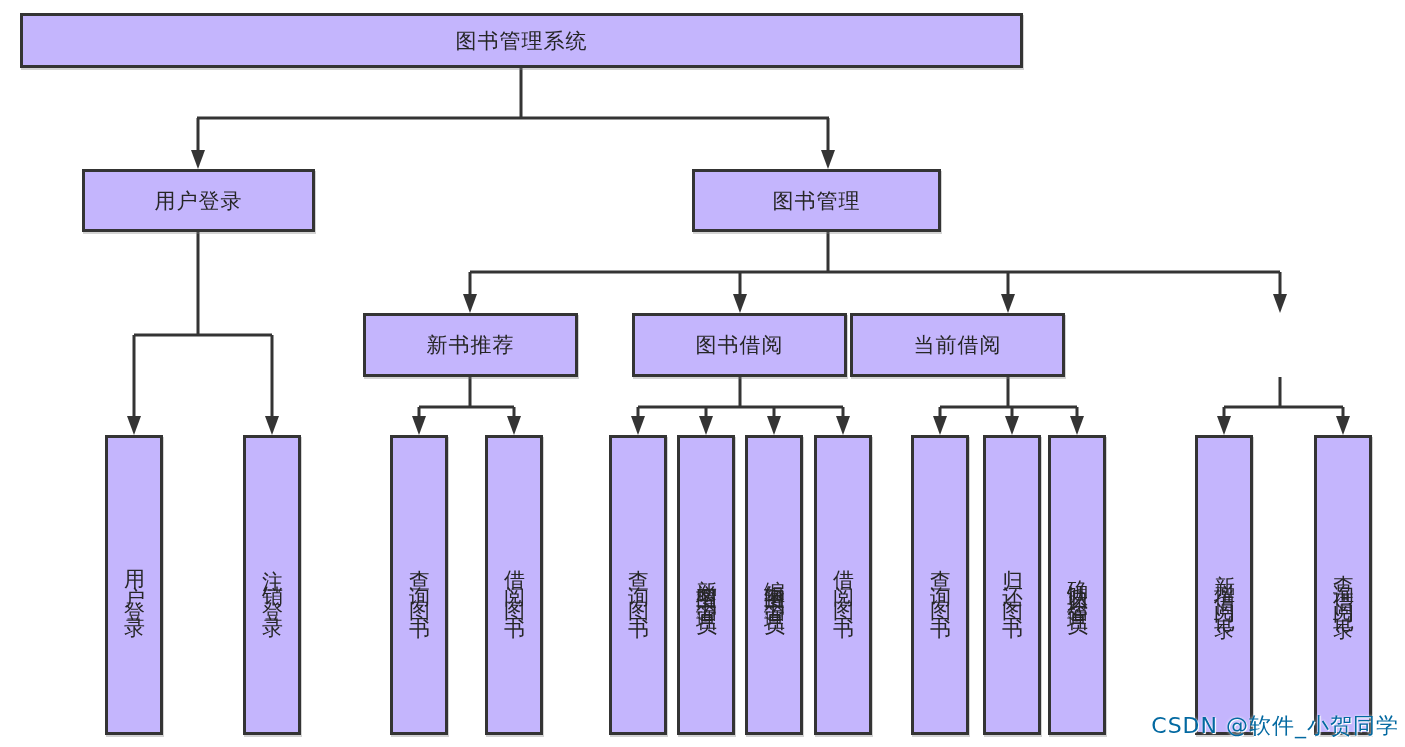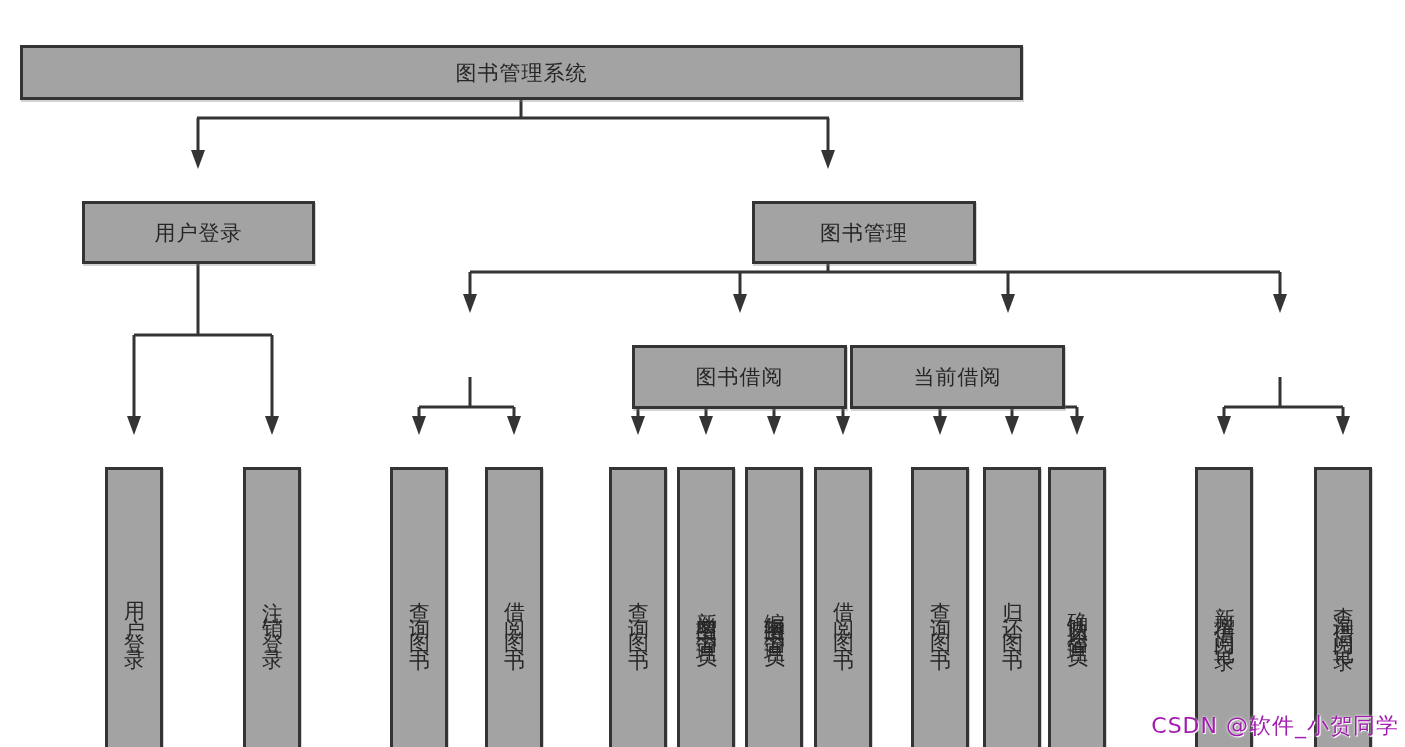--- a/index.html
+++ b/index.html
@@ -2,30 +2,30 @@
 <html><head>
 <meta charset="utf-8">
 <style>
   html,body{margin:0;padding:0;background:#ffffff;}
   .canvas{
     position:relative;width:1405px;height:747px;background:#ffffff;
     font-family:"DejaVu Sans","Liberation Sans",sans-serif;color:#262626;overflow:hidden;
   }
   svg.connectors{position:absolute;left:0;top:0;z-index:1;}
   .box{
-    position:absolute;box-sizing:border-box;background:#a3a3a3;
+    position:absolute;box-sizing:border-box;background:#c4b5fd;
     border:3px solid #343434;display:flex;align-items:center;justify-content:center;
-    z-index:2;box-shadow:1px 2px 0 rgba(130,130,130,.35);margin-top:32px;
+    z-index:2;box-shadow:1px 2px 0 rgba(130,130,130,.35);
   }
   .hlabel{font-size:21px;letter-spacing:1px;white-space:nowrap;}
   
   .n-root{left:20px;top:13px;width:1003px;height:55px;}
   
   .n-userlogin{left:82px;top:169px;width:233px;height:63px;}
-  .n-bookmgmt{left:752px;top:169px;width:224px;height:63px;}
+  .n-bookmgmt{left:692px;top:169px;width:249px;height:63px;}
   
   .lv3{top:313px;height:64px;width:215px;}
   .n-newbook{left:363px;}
   .n-bookborrow{left:632px;}
   .n-currentborrow{left:850px;}
   .n-records{left:1172px;}
   
   .leaf{top:435px;width:58px;height:300px;}
   .leaf .vlabel{writing-mode:vertical-rl;text-orientation:mixed;font-size:21px;line-height:1;}
   .ls16 .vlabel{letter-spacing:16px;}
@@ -33,21 +33,21 @@
   .ls5  .vlabel{letter-spacing:5px;}
   .l-userlogin{left:105px;}   .l-logout{left:243px;}
   .l-nb-query{left:390px;}    .l-nb-borrow{left:485px;}
   .l-bb-query{left:609px;}    .l-bb-add{left:677px;}
   .l-bb-edit{left:745px;}     .l-bb-borrow{left:814px;}
   .l-cb-query{left:911px;}    .l-cb-return{left:983px;}
   .l-cb-confirm{left:1048px;}
   .l-br-add{left:1195px;}     .l-br-query{left:1314px;}
   .watermark{
     position:absolute;right:6px;bottom:6px;z-index:5;
-    font-size:22px;color:#a21caf;letter-spacing:1px;white-space:nowrap;
+    font-size:22px;color:#0369a1;letter-spacing:1px;white-space:nowrap;
     text-shadow:0 0 3px #ffffff,1px 1px 0 #ffffff;
     text-align:center;
   }
 </style>
 </head>
 <body>
 
 <div class="canvas">
 
   <svg class="connectors" width="1405" height="747" viewBox="0 0 1405 747">
@@ -94,20 +94,23 @@
     <span class="hlabel">图书管理系统</span>
   </div>
 
   <div class="box n-userlogin">
     <span class="hlabel">用户登录</span>
   </div>
   <div class="box n-bookmgmt">
     <span class="hlabel">图书管理</span>
   </div>
 
+  <div class="box lv3 n-newbook">
+    <span class="hlabel">新书推荐</span>
+  </div>
   <div class="box lv3 n-bookborrow">
     <span class="hlabel">图书借阅</span>
   </div>
   <div class="box lv3 n-currentborrow">
     <span class="hlabel">当前借阅</span>
   </div>
 
   <div class="box leaf ls16 l-userlogin">
     <span class="vlabel">用户登录</span>
   </div>

